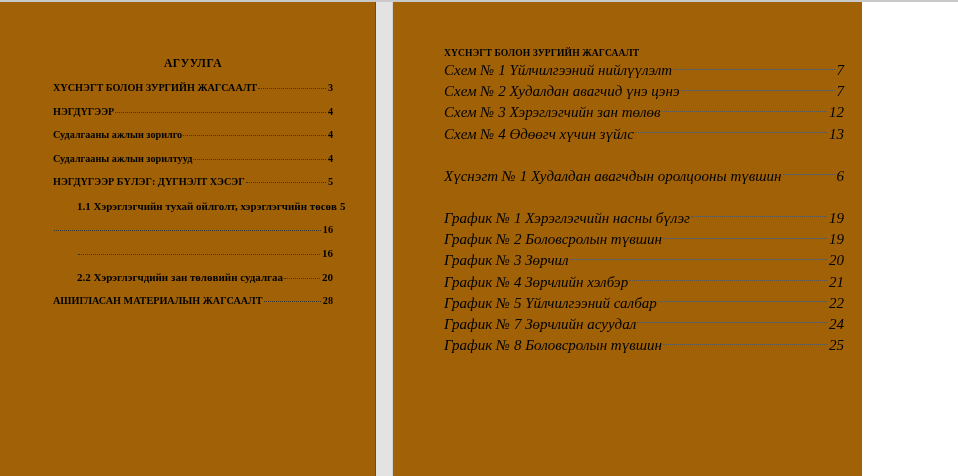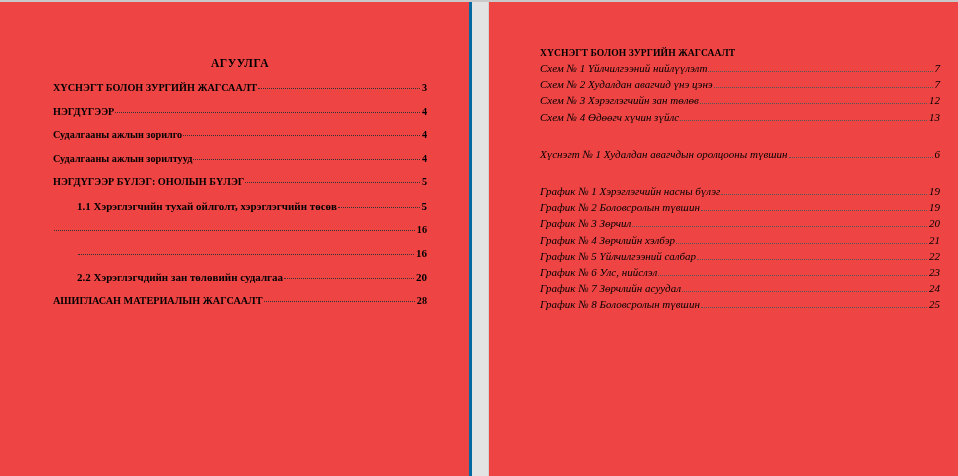--- a/index.html
+++ b/index.html
@@ -26,28 +26,28 @@
     position: absolute;
     top: 0;
     left: 0;
     width: 958px;
     height: 2px;
     background: #c9c9c9;
     z-index: 5;
   }
   .page {
     position: relative;
-    background: #ef4444;
+    background: #a16207;
     height: 476px;
     box-sizing: border-box;
     overflow: hidden;
   }
   .page-left {
-    width: 472px;
-    border-right: 3px solid #0369a1;
+    width: 376px;
+    border-right: 1px solid #0369a1;
   }
   .page-gap {
     width: 16px;
     height: 476px;
     background: #e3e3e3;
     border-right: 1px solid #d2d2d2;
     flex: 0 0 auto;
   }
   .page-right {
     width: 469px;
@@ -107,23 +107,23 @@
   .rp-head {
     font-weight: bold;
     font-size: 9.6px;
     color: #000;
     margin-top: 47px;
     margin-bottom: 4px;
     letter-spacing: 0.1px;
   }
   .fig-row {
     display: flex;
-    align-items: flex-end;
+    align-items: center;
     font-style: italic;
-    font-size: 11px;
+    font-size: 15px;
     color: #000;
     margin-bottom: 4.2px;
     white-space: nowrap;
   }
   .fig-row .leader {
     border-bottom: 1px dotted #555;
     top: -2px;
   }
   .fig-page {
     flex: 0 0 auto;
@@ -157,21 +157,21 @@
             <span class="toc-text">Судалгааны ажлын зорилго</span>
             <span class="leader"></span>
             <span class="toc-page">4</span>
           </div>
           <div class="toc-row">
             <span class="toc-text">Судалгааны ажлын зорилтууд</span>
             <span class="leader"></span>
             <span class="toc-page">4</span>
           </div>
           <div class="toc-row">
-            <span class="toc-text">НЭГДҮГЭЭР БҮЛЭГ: ОНОЛЫН БҮЛЭГ</span>
+            <span class="toc-text">НЭГДҮГЭЭР БҮЛЭГ: ДҮГНЭЛТ ХЭСЭГ</span>
             <span class="leader"></span>
             <span class="toc-page">5</span>
           </div>
           <div class="toc-row lvl2">
             <span class="toc-text">1.1 Хэрэглэгчийн тухай ойлголт, хэрэглэгчийн төсөв</span>
             <span class="leader"></span>
             <span class="toc-page">5</span>
           </div>
           <div class="toc-row">
             <span class="leader"></span>
@@ -251,25 +251,20 @@
             <span class="toc-text">График № 4 Зөрчлийн хэлбэр</span>
             <span class="leader"></span>
             <span class="fig-page">21</span>
           </div>
           <div class="fig-row">
             <span class="toc-text">График № 5 Үйлчилгээний салбар</span>
             <span class="leader"></span>
             <span class="fig-page">22</span>
           </div>
           <div class="fig-row">
-            <span class="toc-text">График № 6 Улс, нийслэл</span>
-            <span class="leader"></span>
-            <span class="fig-page">23</span>
-          </div>
-          <div class="fig-row">
             <span class="toc-text">График № 7 Зөрчлийн асуудал</span>
             <span class="leader"></span>
             <span class="fig-page">24</span>
           </div>
           <div class="fig-row">
             <span class="toc-text">График № 8 Боловсролын түвшин</span>
             <span class="leader"></span>
             <span class="fig-page">25</span>
           </div>
         </div>

